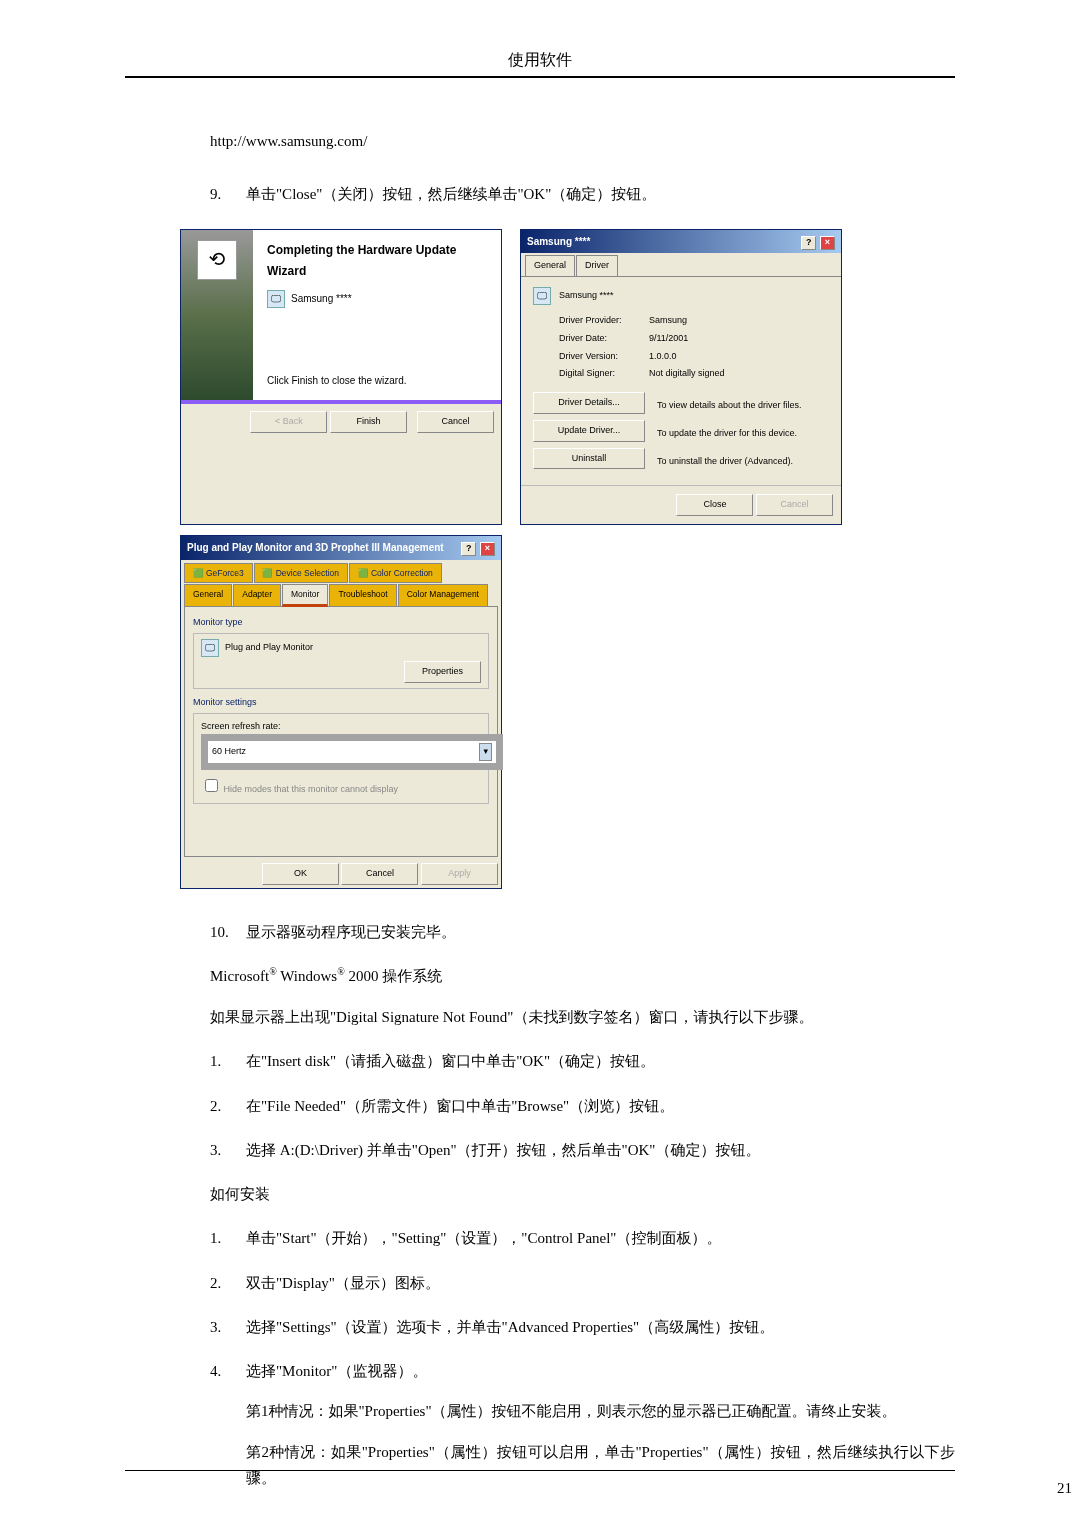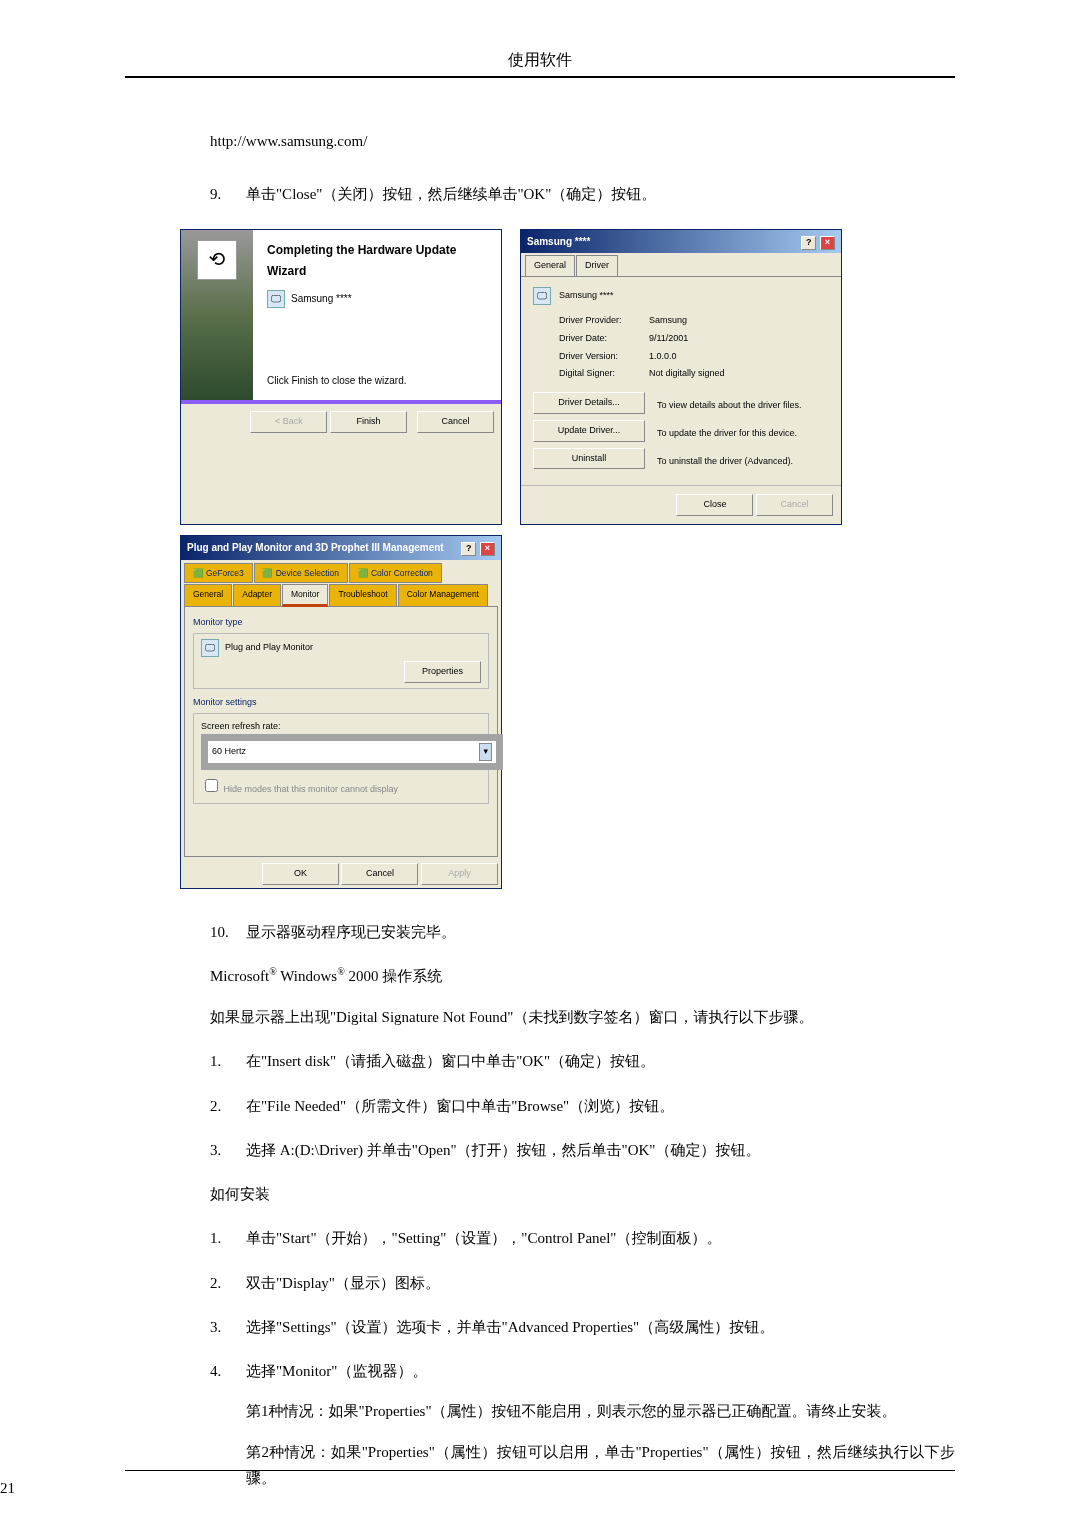--- a/index.html
+++ b/index.html
@@ -52,21 +52,21 @@
 .mon-group-label{color:#0a246a;font-size:9px;margin-bottom:2px}
 .mon-box{border:1px solid #bbb;padding:5px 7px;margin-bottom:6px}
 .select{border:7px solid #a3a3a3;background:#fff;padding:2px 4px;display:flex;justify-content:space-between;align-items:center;width:110px;font-size:9px}
 .mon-footer{text-align:right;padding:6px 3px 3px 3px}
 
 .section-heading{font-family:"Times New Roman",serif;margin:12px 0 15px -85px;padding-left:85px}
 .sup{font-size:10px;vertical-align:super}
 .body-text{margin-bottom:18px;text-align:justify;margin-left:-85px;padding-left:85px}
 .subheading{margin:6px 0 18px -85px;padding-left:85px}
 .footer-line{position:absolute;bottom:56px;left:125px;right:125px;border-top:1px solid #000}
-.page-num{position:absolute;bottom:30px;left:0;right:0;text-align:left;font-size:15px}
+.page-num{position:absolute;bottom:30px;left:0;right:8px;text-align:right;font-size:15px}
 </style>
 </head>
 <body>
 
 <div class="page">
   <div class="header-title">使用软件</div>
   <div class="header-line"></div>
 
   <div class="content">
     <div class="url">http://www.samsung.com/</div>

